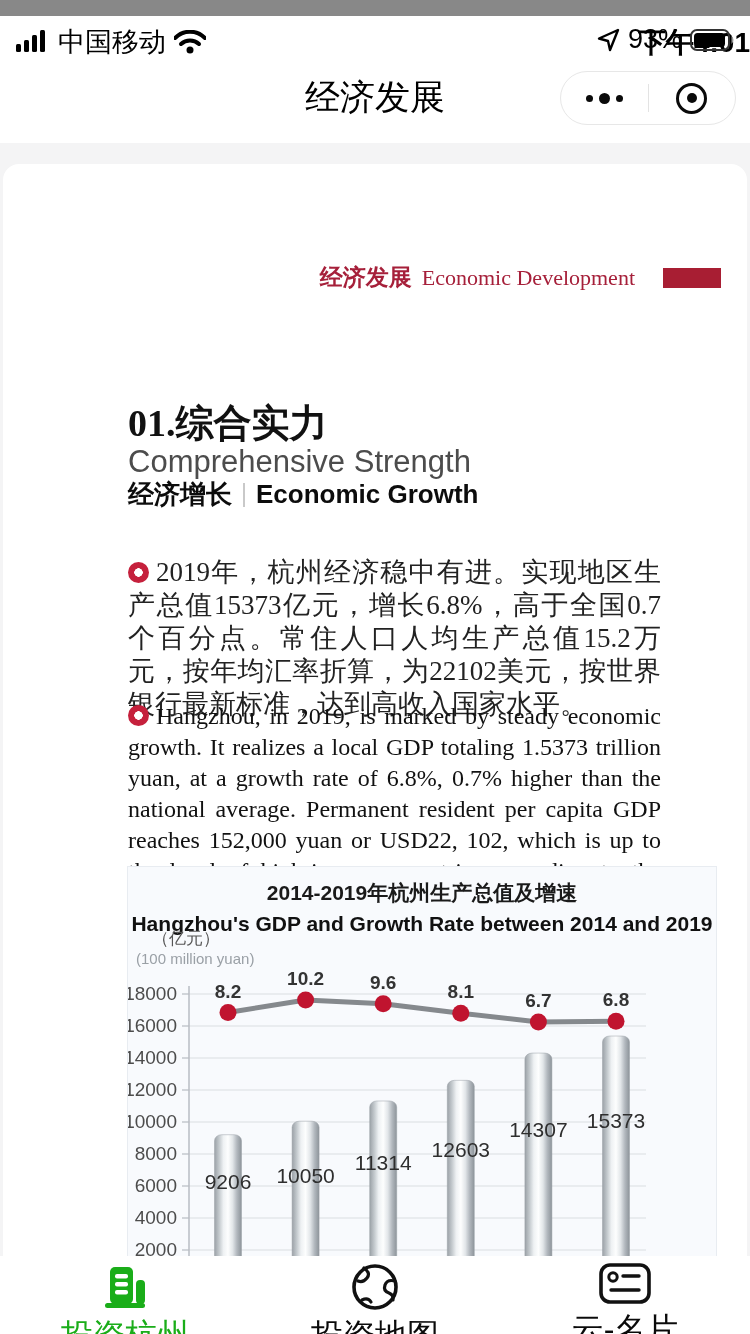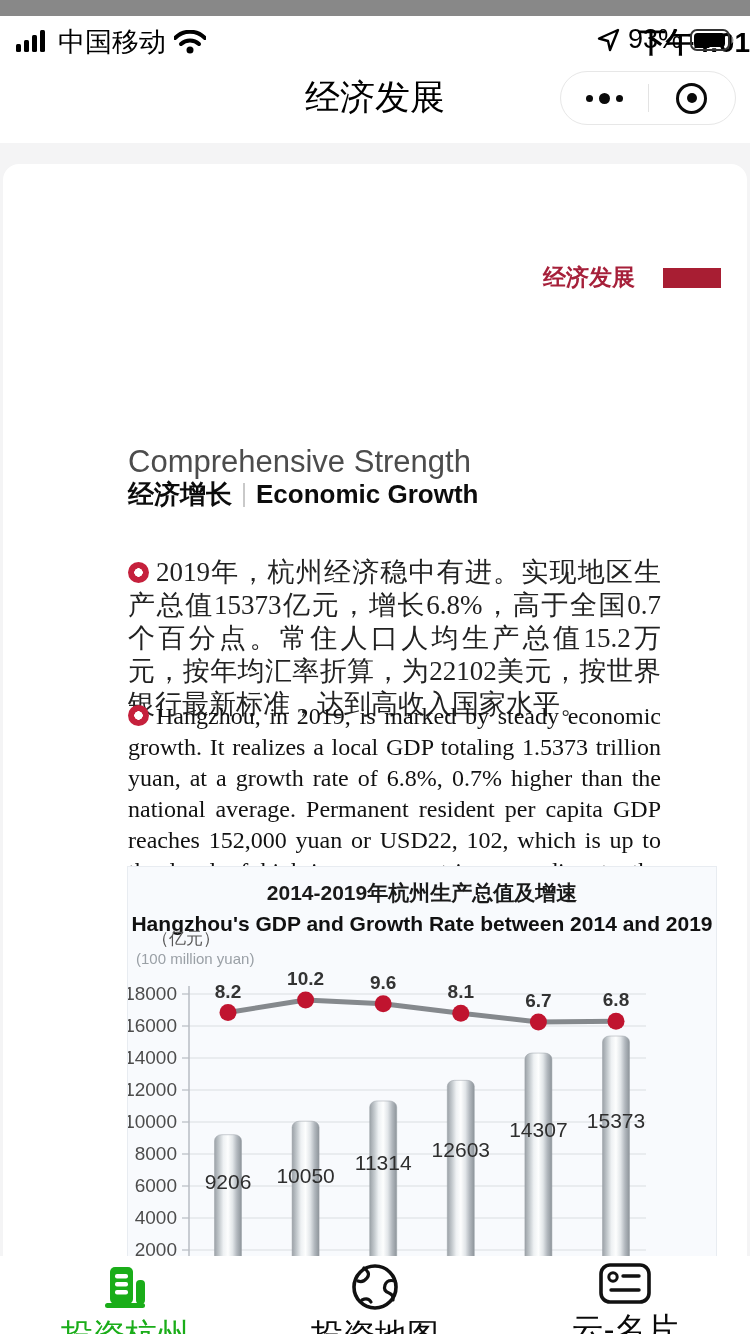--- a/index.html
+++ b/index.html
@@ -121,23 +121,25 @@
           </span>
       </div>
     </div>
   </div>
 
   <div class="grayband"></div>
   <div class="card"></div>
 
   <div class="sec-head">
     <span class="sec-zh">经济发展</span>
+    <span class="sec-en">Economic Development</span>
     <span class="sec-block"></span>
   </div>
 
+  <div class="h1">01.综合实力</div>
   <div class="h2">Comprehensive Strength</div>
   <div class="topic">
     <span>经济增长</span>
     <span class="bar"></span>
     <span>Economic Growth</span>
   </div>
 
   <p class="para para-zh"><span class="bullet"></span><span>2019年，杭州经济稳中有进。实现地区生产总值15373亿元，增长6.8%，高于全国0.7个百分点。常住人口人均生产总值15.2万元，按年均汇率折算，为22102美元，按世界银行最新标准，达到高收入国家水平。</span></p>
 
   <p class="para para-en"><span class="bullet"></span><span>Hangzhou, in 2019, is marked by steady economic growth. It realizes a local GDP totaling 1.5373 trillion yuan, at a growth rate of 6.8%, 0.7% higher than the national average. Permanent resident per capita GDP reaches 152,000 yuan or USD22, 102, which is up to the level of high-income countries according to the latest World Bank standard.</span></p>

